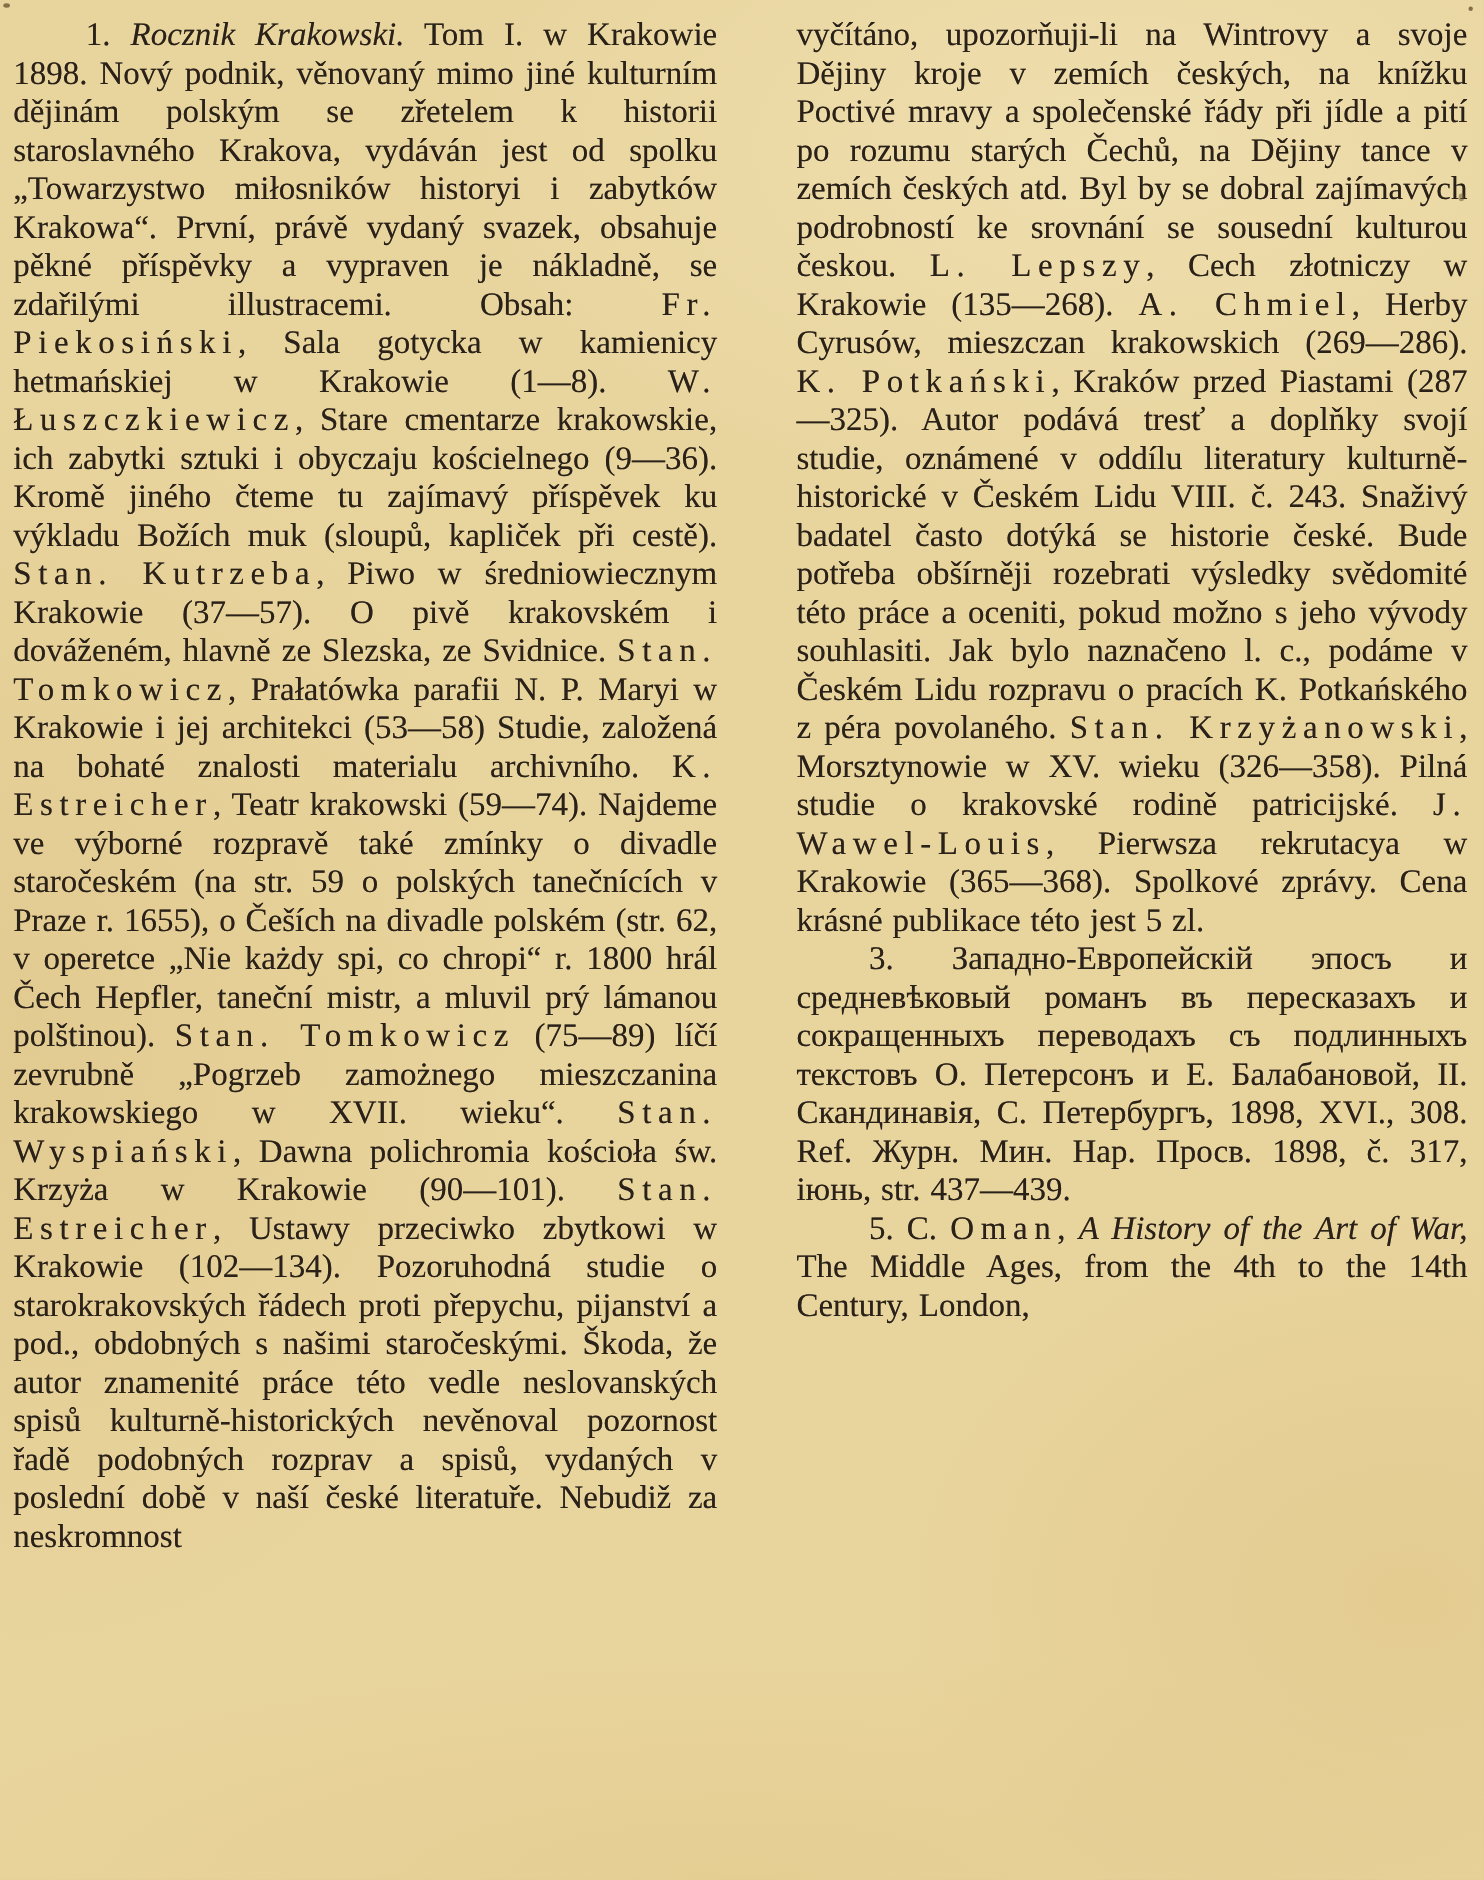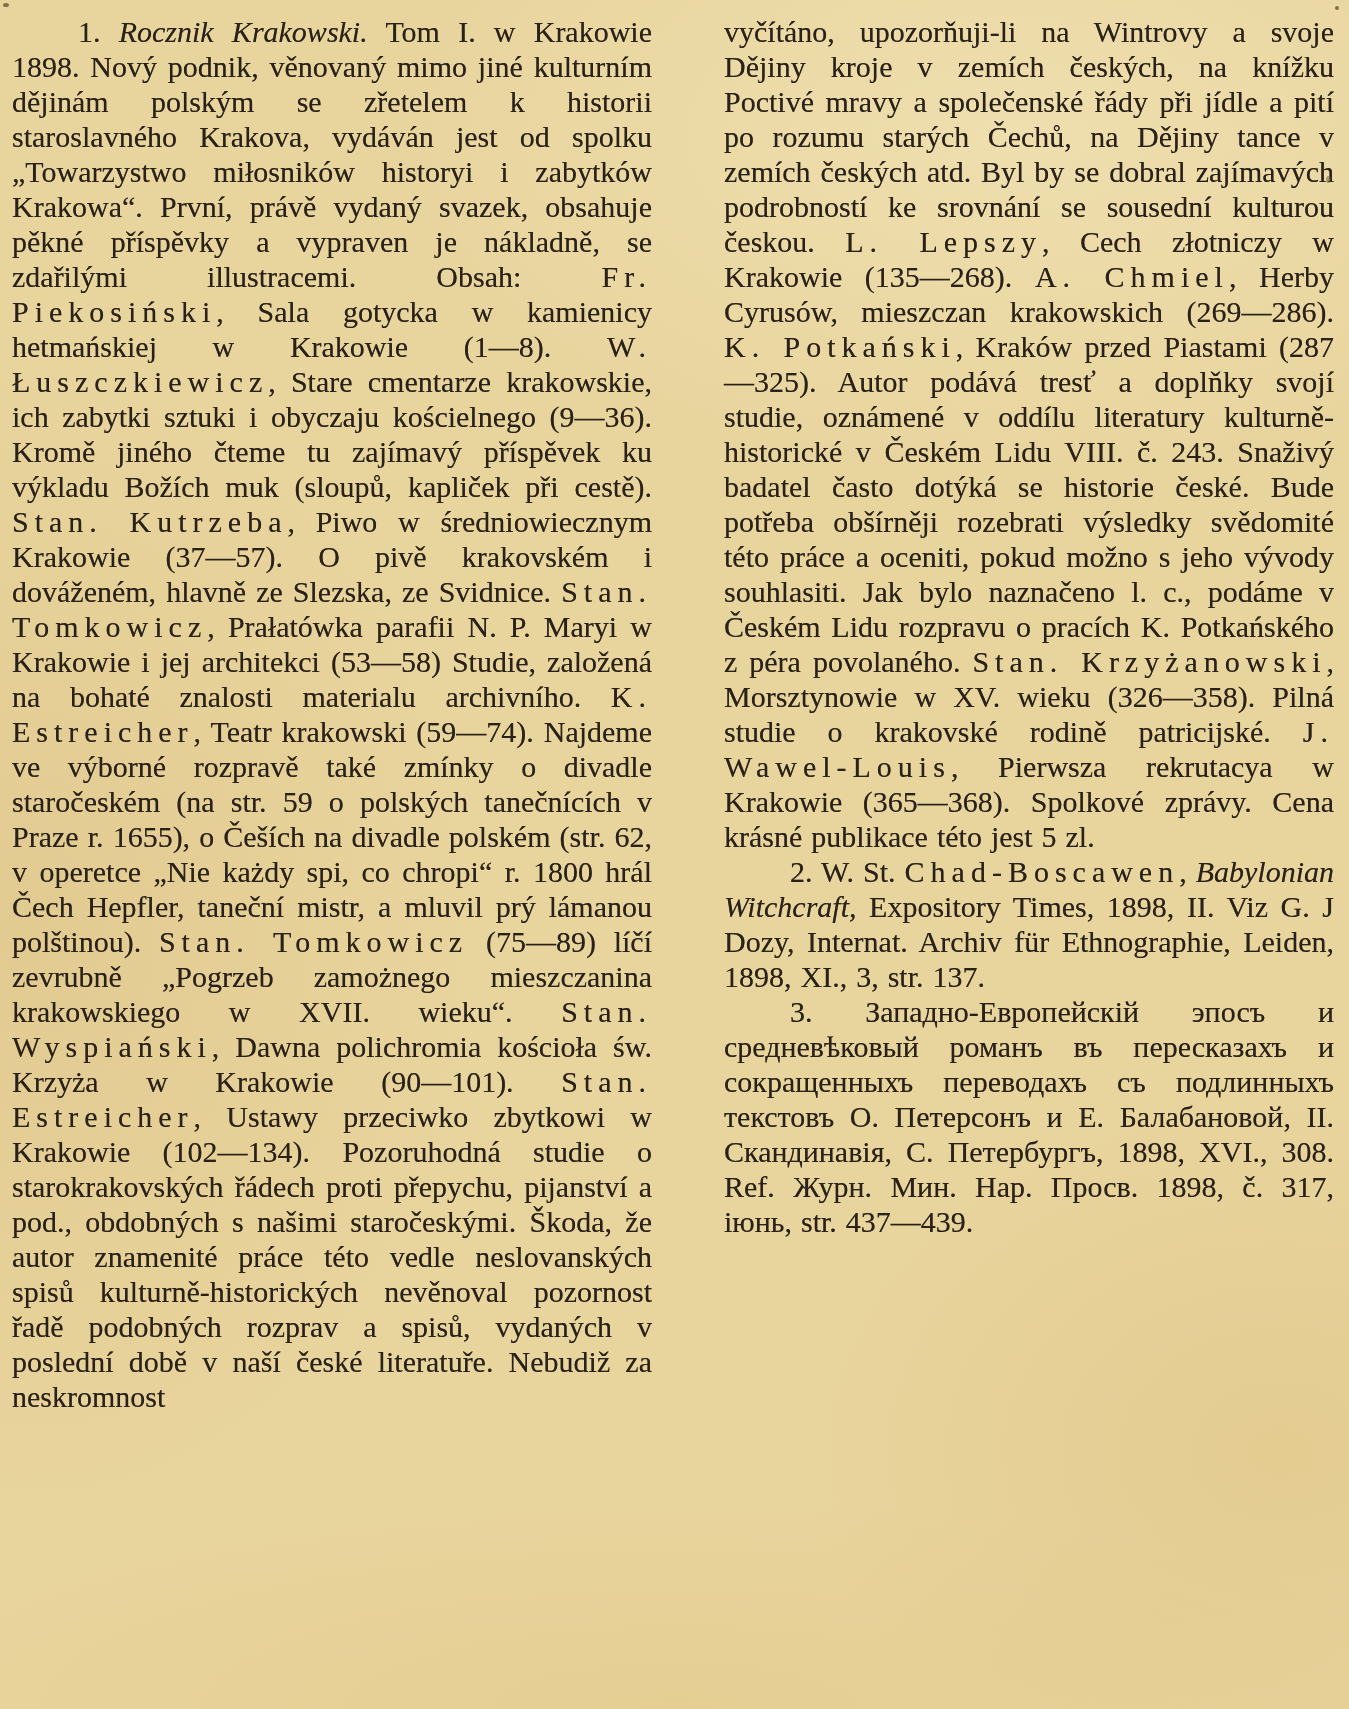--- a/index.html
+++ b/index.html
@@ -42,16 +42,16 @@
   <span class="speck speck-1"></span>
   <span class="speck speck-2"></span>
   <span class="speck speck-3"></span>
 
   <div class="col col-left">
     <p class="block indent"><span class="seg-n">1. </span><span class="seg-i">Rocznik Krakowski.</span><span class="seg-n"> Tom I. w Krakowie 1898. Nový podnik, věnovaný mimo jiné kulturním dějinám polským se zřetelem k historii staroslavného Krakova, vydáván jest od spolku „Towarzystwo miłosników historyi i zabytków Krakowa“. První, právě vydaný svazek, obsahuje pěkné příspěvky a vypraven je nákladně, se zdařilými illustracemi. Obsah: </span><span class="seg-sp">Fr. Piekosiński</span><span class="seg-n">, Sala gotycka w kamienicy hetmańskiej w Krakowie (1—8). </span><span class="seg-sp">W. Łuszczkiewicz</span><span class="seg-n">, Stare cmentarze krakowskie, ich zabytki sztuki i obyczaju kościelnego (9—36). Kromě jiného čteme tu zajímavý příspěvek ku výkladu Božích muk (sloupů, kapliček při cestě). </span><span class="seg-sp">Stan. Kutrzeba</span><span class="seg-n">, Piwo w średniowiecznym Krakowie (37—57). O pivě krakovském i dováženém, hlavně ze Slezska, ze Svidnice. </span><span class="seg-sp">Stan. Tomkowicz</span><span class="seg-n">, Prałatówka parafii N. P. Maryi w Krakowie i jej architekci (53—58) Studie, založená na bohaté znalosti materialu archivního. </span><span class="seg-sp">K. Estreicher</span><span class="seg-n">, Teatr krakowski (59—74). Najdeme ve výborné rozpravě také zmínky o divadle staročeském (na str. 59 o polských tanečnících v Praze r. 1655), o Češích na divadle polském (str. 62, v operetce „Nie każdy spi, co chropi“ r. 1800 hrál Čech Hepfler, taneční mistr, a mluvil prý lámanou polštinou). </span><span class="seg-sp">Stan. Tomkowicz</span><span class="seg-n"> (75—89) líčí zevrubně „Pogrzeb zamożnego mieszczanina krakowskiego w XVII. wieku“. </span><span class="seg-sp">Stan. Wyspiański</span><span class="seg-n">, Dawna polichromia kościoła św. Krzyża w Krakowie (90—101). </span><span class="seg-sp">Stan. Estreicher</span><span class="seg-n">, Ustawy przeciwko zbytkowi w Krakowie (102—134). Pozoruhodná studie o starokrakovských řádech proti přepychu, pijanství a pod., obdobných s našimi staročeskými. Škoda, že autor znamenité práce této vedle neslovanských spisů kulturně-historických nevěnoval pozornost řadě podobných rozprav a spisů, vydaných v poslední době v naší české literatuře. Nebudiž za neskromnost</span></p>
   </div>
 
   <div class="col col-right">
     <p class="block"><span class="seg-n">vyčítáno, upozorňuji-li na Wintrovy a svoje Dějiny kroje v zemích českých, na knížku Poctivé mravy a společenské řády při jídle a pití po rozumu starých Čechů, na Dějiny tance v zemích českých atd. Byl by se dobral zajímavých podrobností ke srovnání se sousední kulturou českou. </span><span class="seg-sp">L. Lepszy</span><span class="seg-n">, Cech złotniczy w Krakowie (135—268). </span><span class="seg-sp">A. Chmiel</span><span class="seg-n">, Herby Cyrusów, mieszczan krakowskich (269—286). </span><span class="seg-sp">K. Potkański</span><span class="seg-n">, Kraków przed Piastami (287—325). Autor podává tresť a doplňky svojí studie, oznámené v oddílu literatury kulturně-historické v Českém Lidu VIII. č. 243. Snaživý badatel často dotýká se historie české. Bude potřeba obšírněji rozebrati výsledky svědomité této práce a oceniti, pokud možno s jeho vývody souhlasiti. Jak bylo naznačeno l. c., podáme v Českém Lidu rozpravu o pracích K. Potkańského z péra povolaného. </span><span class="seg-sp">Stan. Krzyżanowski</span><span class="seg-n">, Morsztynowie w XV. wieku (326—358). Pilná studie o krakovské rodině patricijské. </span><span class="seg-sp">J. Wawel-Louis</span><span class="seg-n">, Pierwsza rekrutacya w Krakowie (365—368). Spolkové zprávy. Cena krásné publikace této jest 5 zl.</span></p>
-    <p class="block indent"><span class="seg-n">2. W. St. </span><span class="seg-sp">Chad-Boscawen</span><span class="seg-n">, </span><span class="seg-i">Babylonian Witchcraft,</span><span class="seg-n"> Expository Times, 1898, II. Viz G. J Dozy, Internat. Archiv für Ethnographie, Leiden, 1898, XI., 3, str. 137.</span></p>
     <p class="block indent"><span class="seg-n">3. Западно-Европейскій эпосъ и средневѣковый романъ въ пересказахъ и сокращенныхъ переводахъ съ подлинныхъ текстовъ О. Петерсонъ и Е. Балабановой, II. Скандинавія, С. Петербургъ, 1898, XVI., 308. Ref. Журн. Мин. Нар. Просв. 1898, č. 317, іюнь, str. 437—439.</span></p>
+    <p class="block indent"><span class="seg-n">5. C. </span><span class="seg-sp">Oman</span><span class="seg-n">, </span><span class="seg-i">A History of the Art of War,</span><span class="seg-n"> The Middle Ages, from the 4th to the 14th Century, London,</span></p>
   </div>
 </div>
 
 </body></html>

